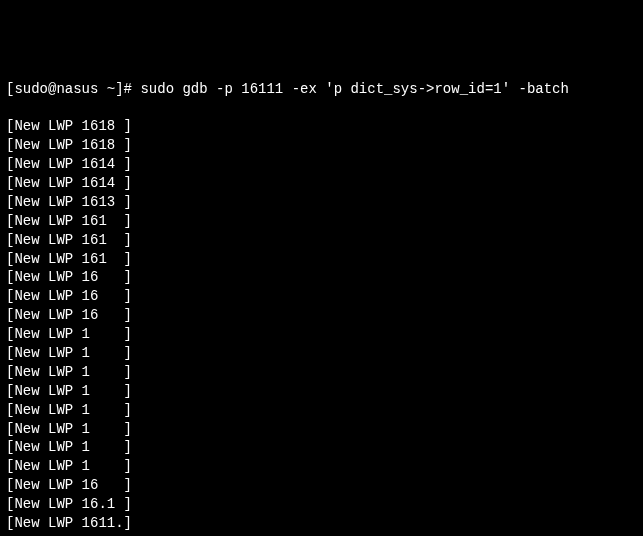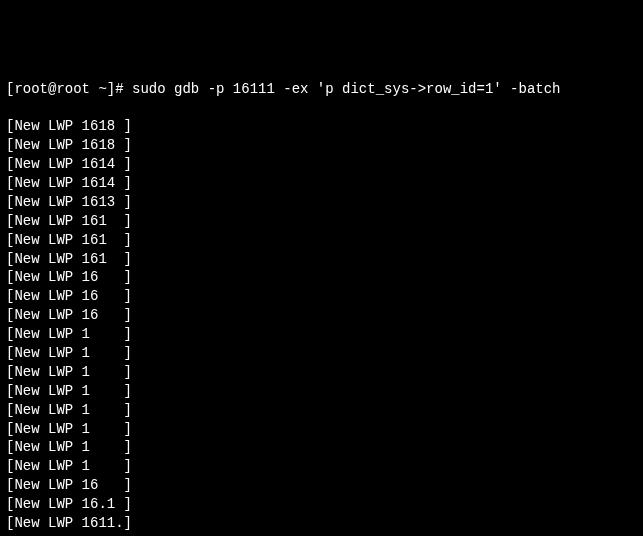--- a/index.html
+++ b/index.html
@@ -21,21 +21,21 @@
     }
     .line {
       display: block;
     }
   </style>
 </head>
 <body>
 
 
 
-<span class="line"><span>[root@root ~]# </span><span>sudo gdb -p 16111 -ex 'p dict_sys-&gt;row_id=1' -batch</span></span>
+<span class="line"><span>[sudo@nasus ~]# </span><span>sudo gdb -p 16111 -ex 'p dict_sys-&gt;row_id=1' -batch</span></span>
 <div id="lwp-container"><span class="line">[New LWP 1618 ]</span><span class="line">[New LWP 1618 ]</span><span class="line">[New LWP 1614 ]</span><span class="line">[New LWP 1614 ]</span><span class="line">[New LWP 1613 ]</span><span class="line">[New LWP 161  ]</span><span class="line">[New LWP 161  ]</span><span class="line">[New LWP 161  ]</span><span class="line">[New LWP 16   ]</span><span class="line">[New LWP 16   ]</span><span class="line">[New LWP 16   ]</span><span class="line">[New LWP 1    ]</span><span class="line">[New LWP 1    ]</span><span class="line">[New LWP 1    ]</span><span class="line">[New LWP 1    ]</span><span class="line">[New LWP 1    ]</span><span class="line">[New LWP 1    ]</span><span class="line">[New LWP 1    ]</span><span class="line">[New LWP 1    ]</span><span class="line">[New LWP 16   ]</span><span class="line">[New LWP 16.1 ]</span><span class="line">[New LWP 1611.]</span></div>
 
 
 
 
 
 
 
 
 

